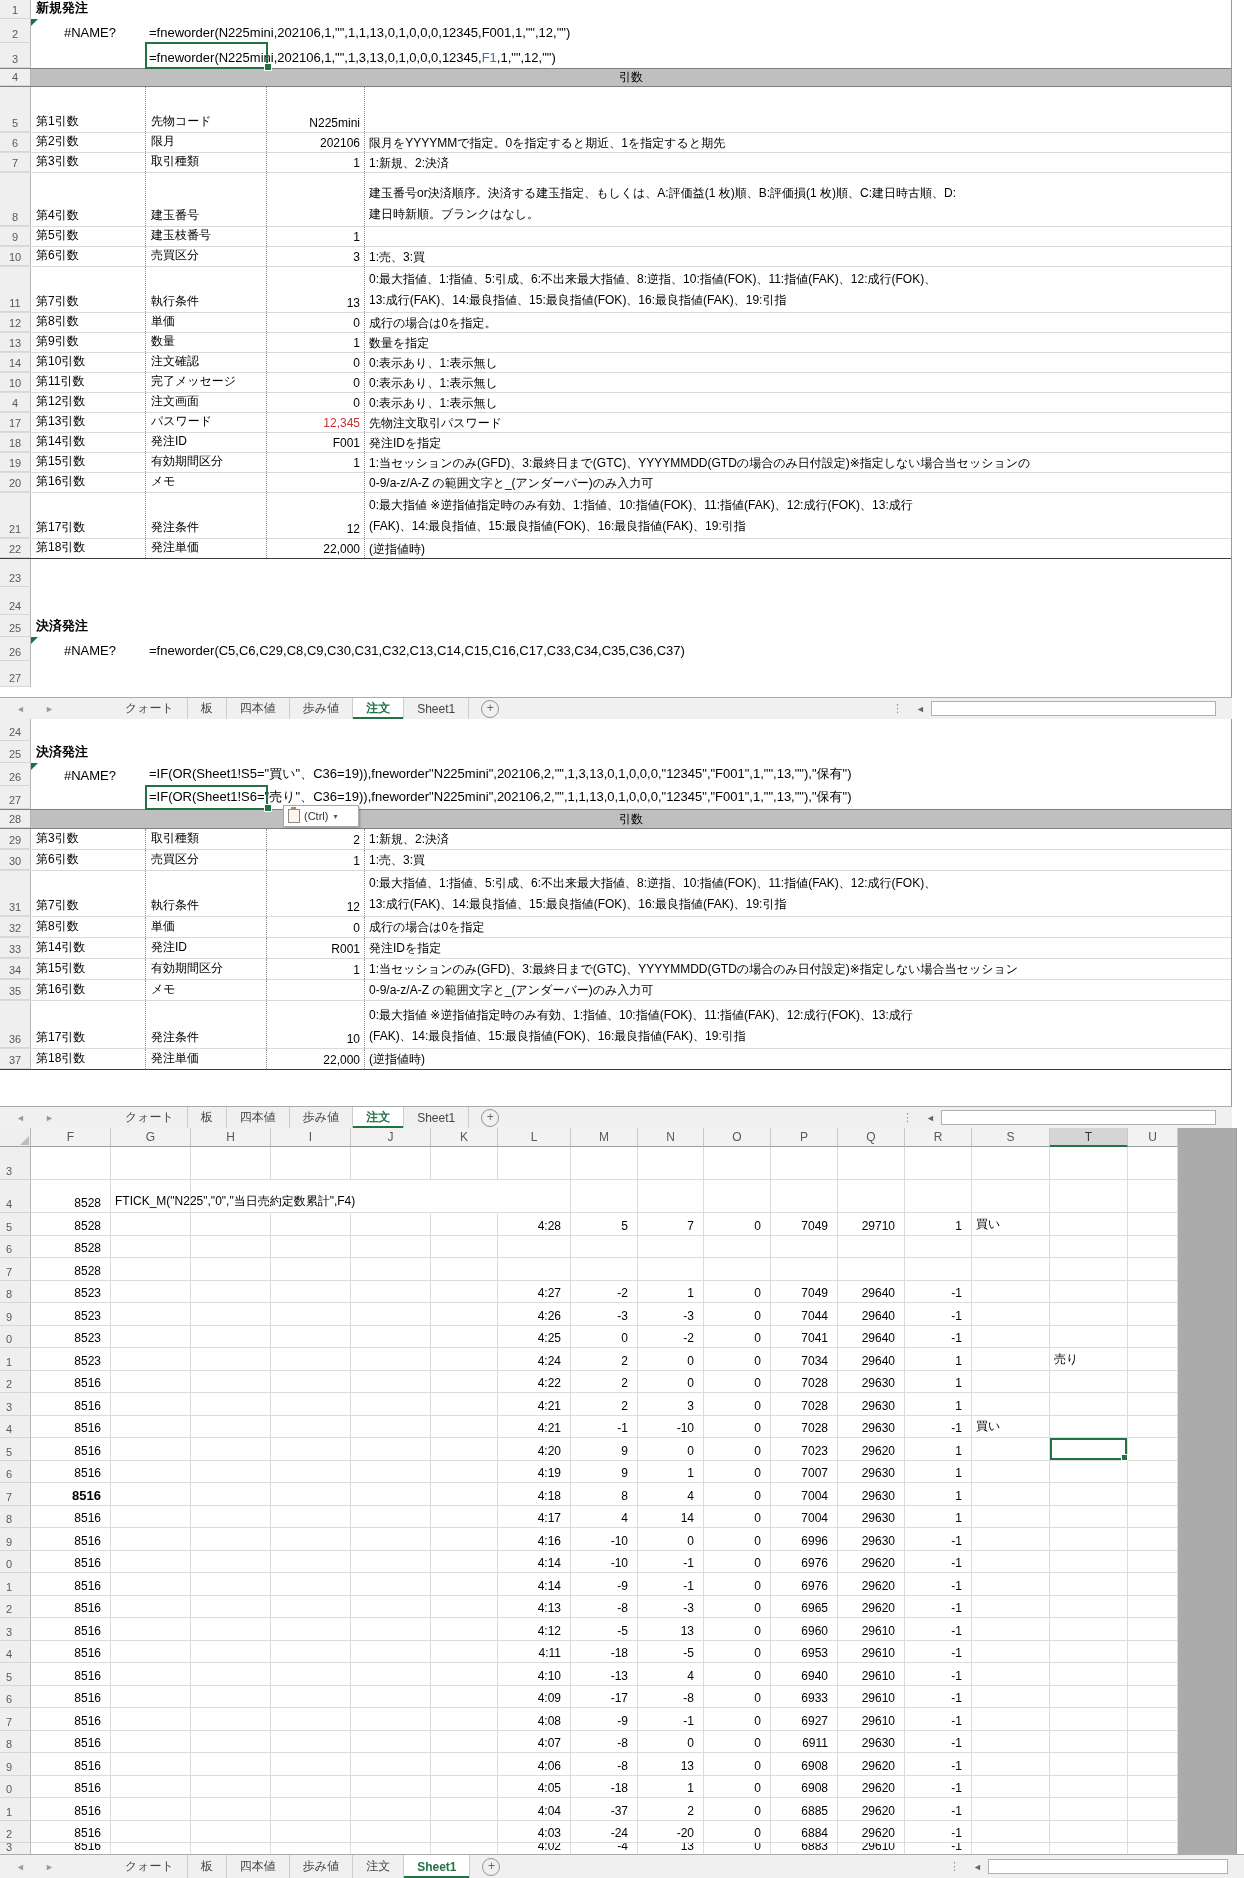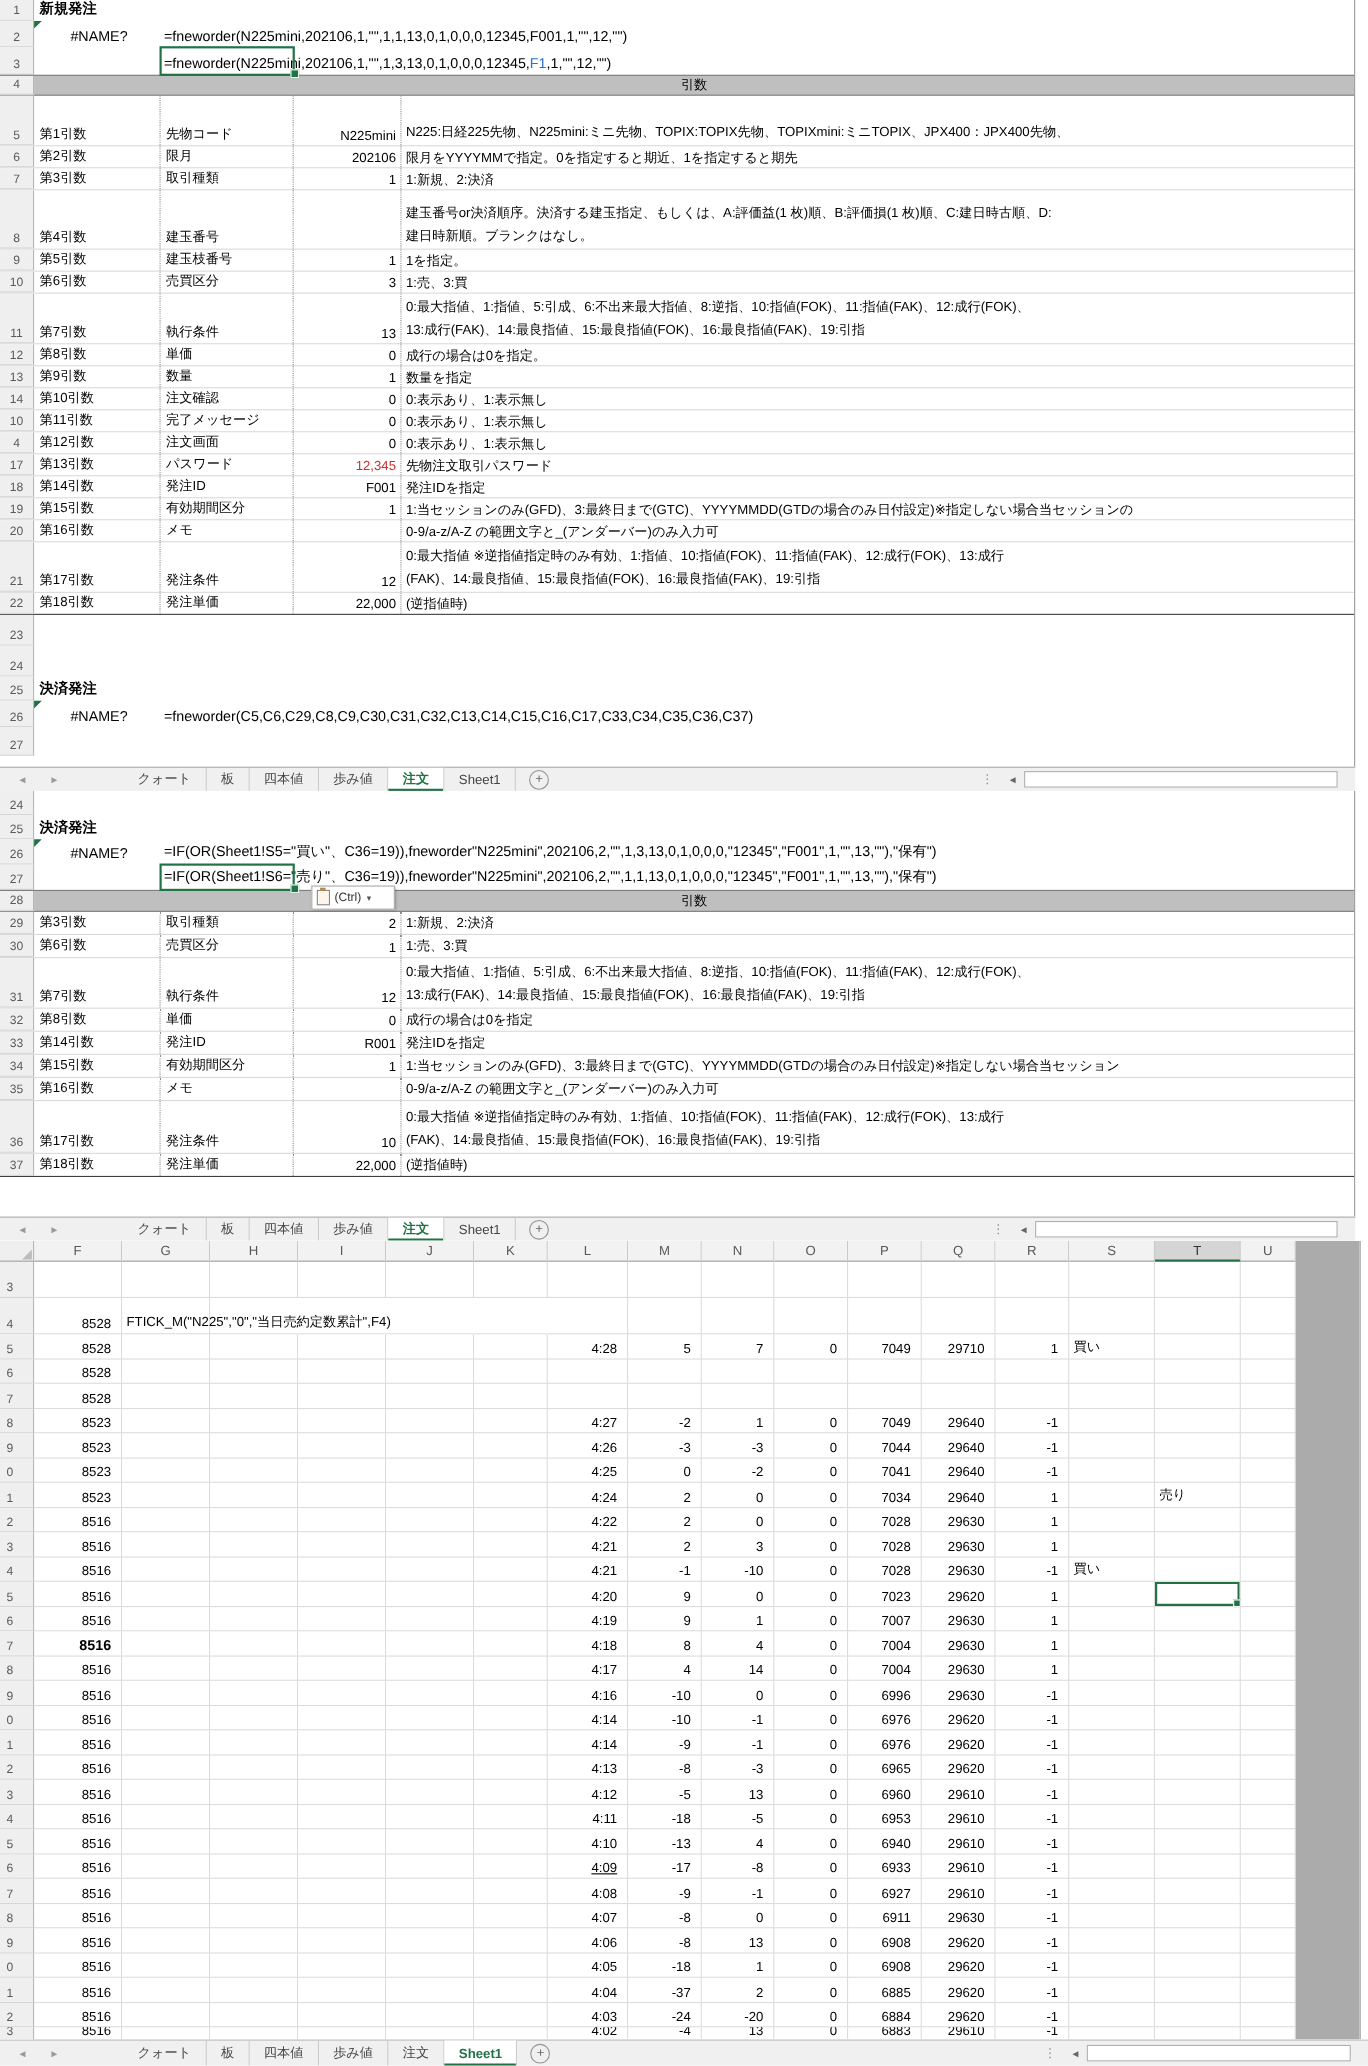--- a/index.html
+++ b/index.html
@@ -105,21 +105,20 @@
       <div class="gut">4</div>
       <div class="bandc">引数</div>
     </div>
     <div id="s1rows">
         <div class="row arow h2">
           <div class="gut">5</div>
           <div class="cA cell">第1引数</div>
           <div class="cB cell">先物コード</div>
           <div class="cC cell">N225mini</div>
           <div class="cD cell">
-            <div class="dl">N225:日経225先物、N225mini:ミニ先物、TOPIX:TOPIX先物、TOPIXmini:ミニTOPIX、JPX400：JPX400先物、</div>
           </div>
         </div>
         <div class="row arow h1">
           <div class="gut">6</div>
           <div class="cA cell">第2引数</div>
           <div class="cB cell">限月</div>
           <div class="cC cell">202106</div>
           <div class="cD cell">
             <div class="dl">限月をYYYYMMで指定。0を指定すると期近、1を指定すると期先</div>
           </div>
@@ -141,23 +140,20 @@
           <div class="cD cell">
             <div class="dl">建玉番号or決済順序。決済する建玉指定、もしくは、A:評価益(1 枚)順、B:評価損(1 枚)順、C:建日時古順、D:</div>
             <div class="dl">建日時新順。ブランクはなし。</div>
           </div>
         </div>
         <div class="row arow h1">
           <div class="gut">9</div>
           <div class="cA cell">第5引数</div>
           <div class="cB cell">建玉枝番号</div>
           <div class="cC cell">1</div>
-          <div class="cD cell">
-            <div class="dl">1を指定。</div>
-          </div>
         </div>
         <div class="row arow h1">
           <div class="gut">10</div>
           <div class="cA cell">第6引数</div>
           <div class="cB cell">売買区分</div>
           <div class="cC cell">3</div>
           <div class="cD cell">
             <div class="dl">1:売、3:買</div>
           </div>
         </div>
@@ -927,21 +923,21 @@
           <div class="c3 txt" style="width: 50px; flex: 0 0 50px;"></div>
         </div>
         <div class="s3row">
           <div class="gut3">6</div>
           <div class="c3 num" style="width: 80px; flex: 0 0 80px;">8516</div>
           <div class="c3 txt" style="width: 80px; flex: 0 0 80px;"></div>
           <div class="c3 txt" style="width: 80px; flex: 0 0 80px;"></div>
           <div class="c3 txt" style="width: 80px; flex: 0 0 80px;"></div>
           <div class="c3 txt" style="width: 80px; flex: 0 0 80px;"></div>
           <div class="c3 txt" style="width: 67px; flex: 0 0 67px;"></div>
-          <div class="c3 num" style="width: 73px; flex: 0 0 73px; text-decoration: underline;">4:09</div>
+          <div class="c3 num" style="width: 73px; flex: 0 0 73px;">4:09</div>
           <div class="c3 num" style="width: 67px; flex: 0 0 67px;">-17</div>
           <div class="c3 num" style="width: 66px; flex: 0 0 66px;">-8</div>
           <div class="c3 num" style="width: 67px; flex: 0 0 67px;">0</div>
           <div class="c3 num" style="width: 67px; flex: 0 0 67px;">6933</div>
           <div class="c3 num" style="width: 67px; flex: 0 0 67px;">29610</div>
           <div class="c3 num" style="width: 67px; flex: 0 0 67px;">-1</div>
           <div class="c3 txt" style="width: 78px; flex: 0 0 78px;"></div>
           <div class="c3 txt" style="width: 78px; flex: 0 0 78px;"></div>
           <div class="c3 txt" style="width: 50px; flex: 0 0 50px;"></div>
         </div>

